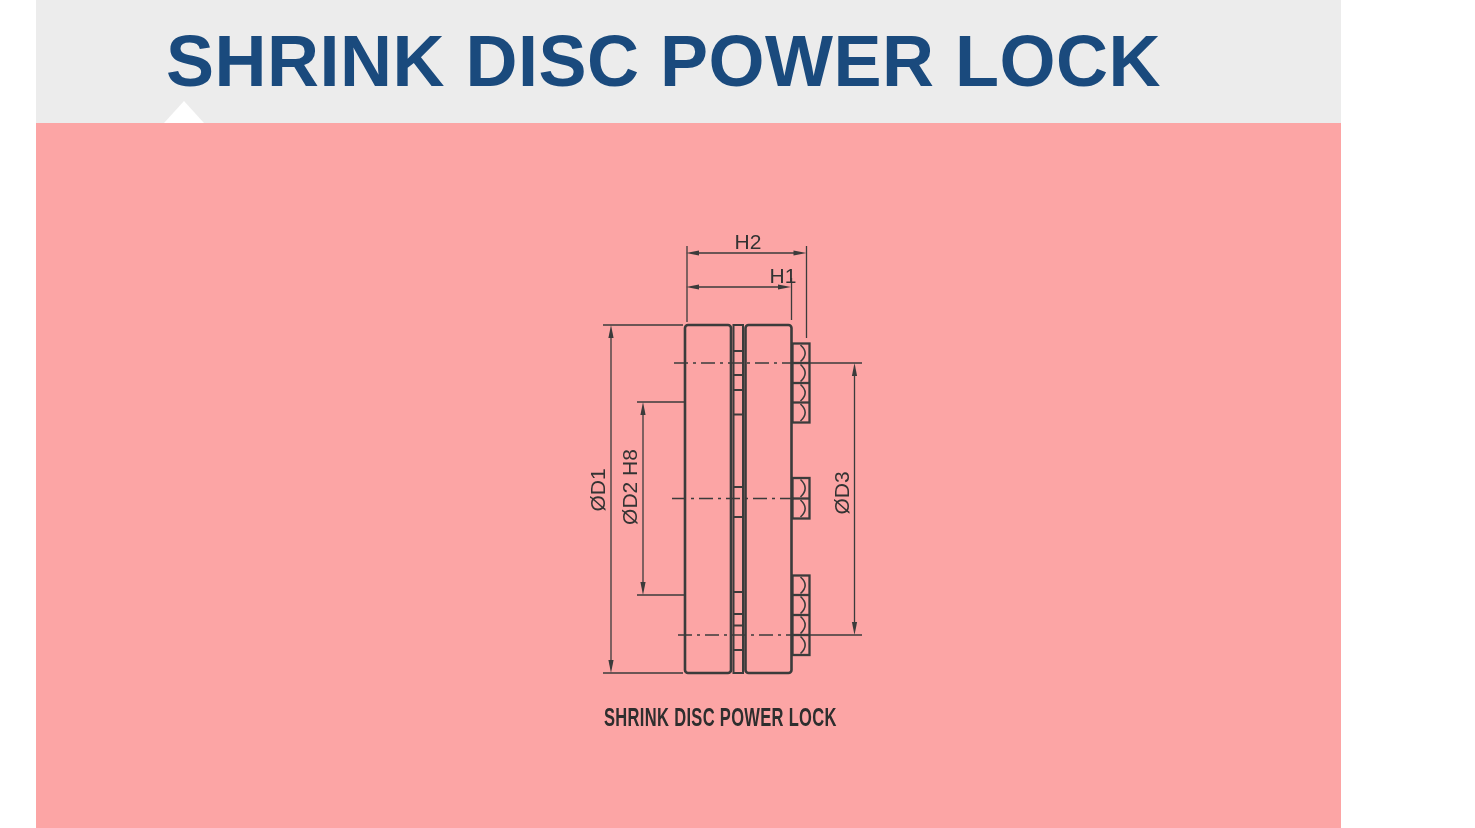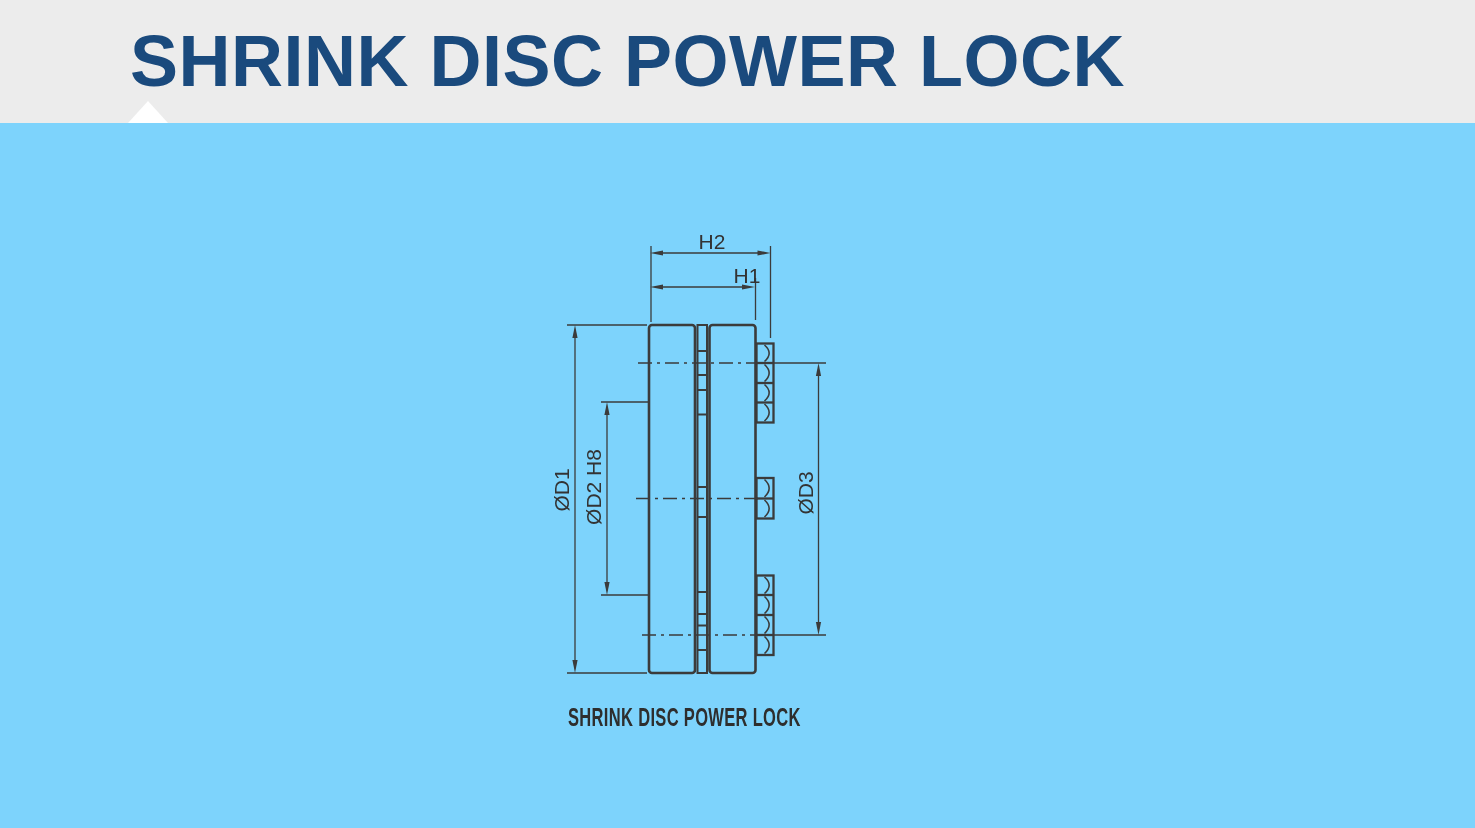--- a/index.html
+++ b/index.html
@@ -1,23 +1,24 @@
 <!DOCTYPE html>
 <html><head>
 <meta charset="utf-8">
 <style>
   * { margin: 0; padding: 0; box-sizing: border-box; }
   html, body { background: #ffffff; }
   body { font-family: "Liberation Sans", sans-serif; }
   .page {
     position: relative;
-    width: 1475px;
+    width: 1305px;
     height: 828px;
-    background: #7dd3fc;
+    background: #fca5a5;
     overflow: hidden;
+    margin-left: 36px;
   }
   
   .header-band {
     position: absolute;
     left: 0; top: 0;
     width: 1475px; height: 123px;
     background: #ECECEC;
   }
   .page-title {
     position: absolute;

